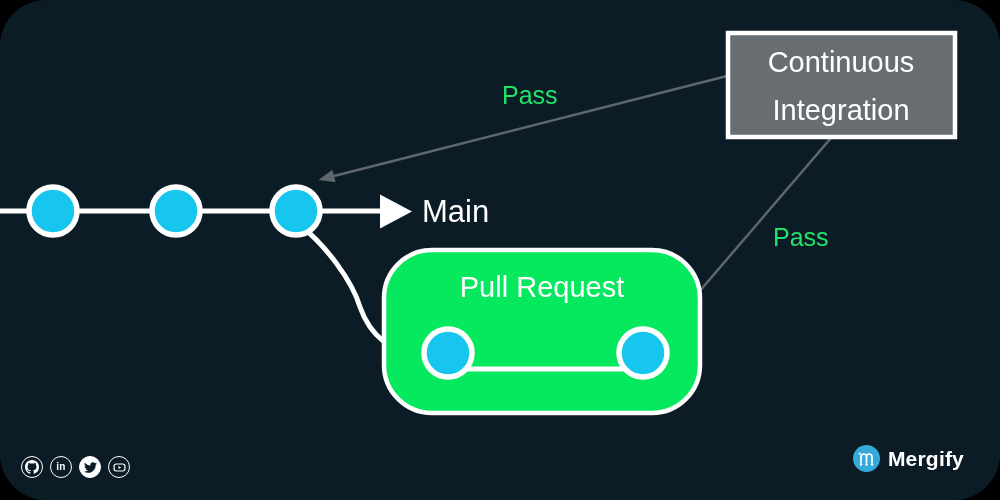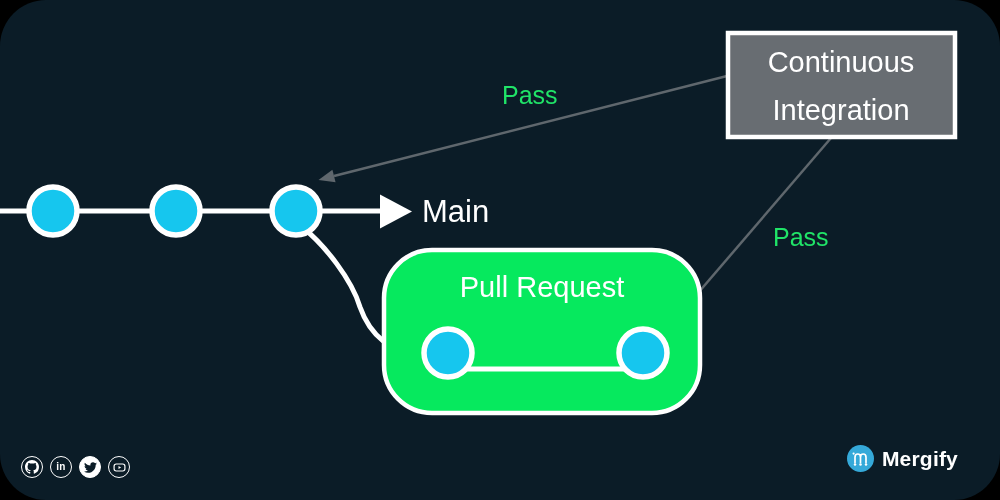--- a/index.html
+++ b/index.html
@@ -41,21 +41,21 @@
     color: #ffffff; text-decoration: none; cursor: pointer;
   }
   .sicon.filled { background: #ffffff; }
   .sicon .in-glyph {
     font-size: 10px; font-weight: 700; line-height: 1; color: #ffffff;
     font-family: "Liberation Sans", sans-serif;
   }
 
   
   .brand {
-    position: absolute; right: 42px; bottom: 28px;
+    position: absolute; right: 36px; bottom: 28px;
     display: flex; align-items: center; gap: 8px; cursor: pointer;
   }
   .brand-mark {
     width: 27px; height: 27px; border-radius: 50%;
     display: flex; align-items: center; justify-content: center;
   }
   .brand-name { color: #ffffff; font-size: 21px; font-weight: 700; letter-spacing: .2px; }
 </style>
 </head>
 <body>

